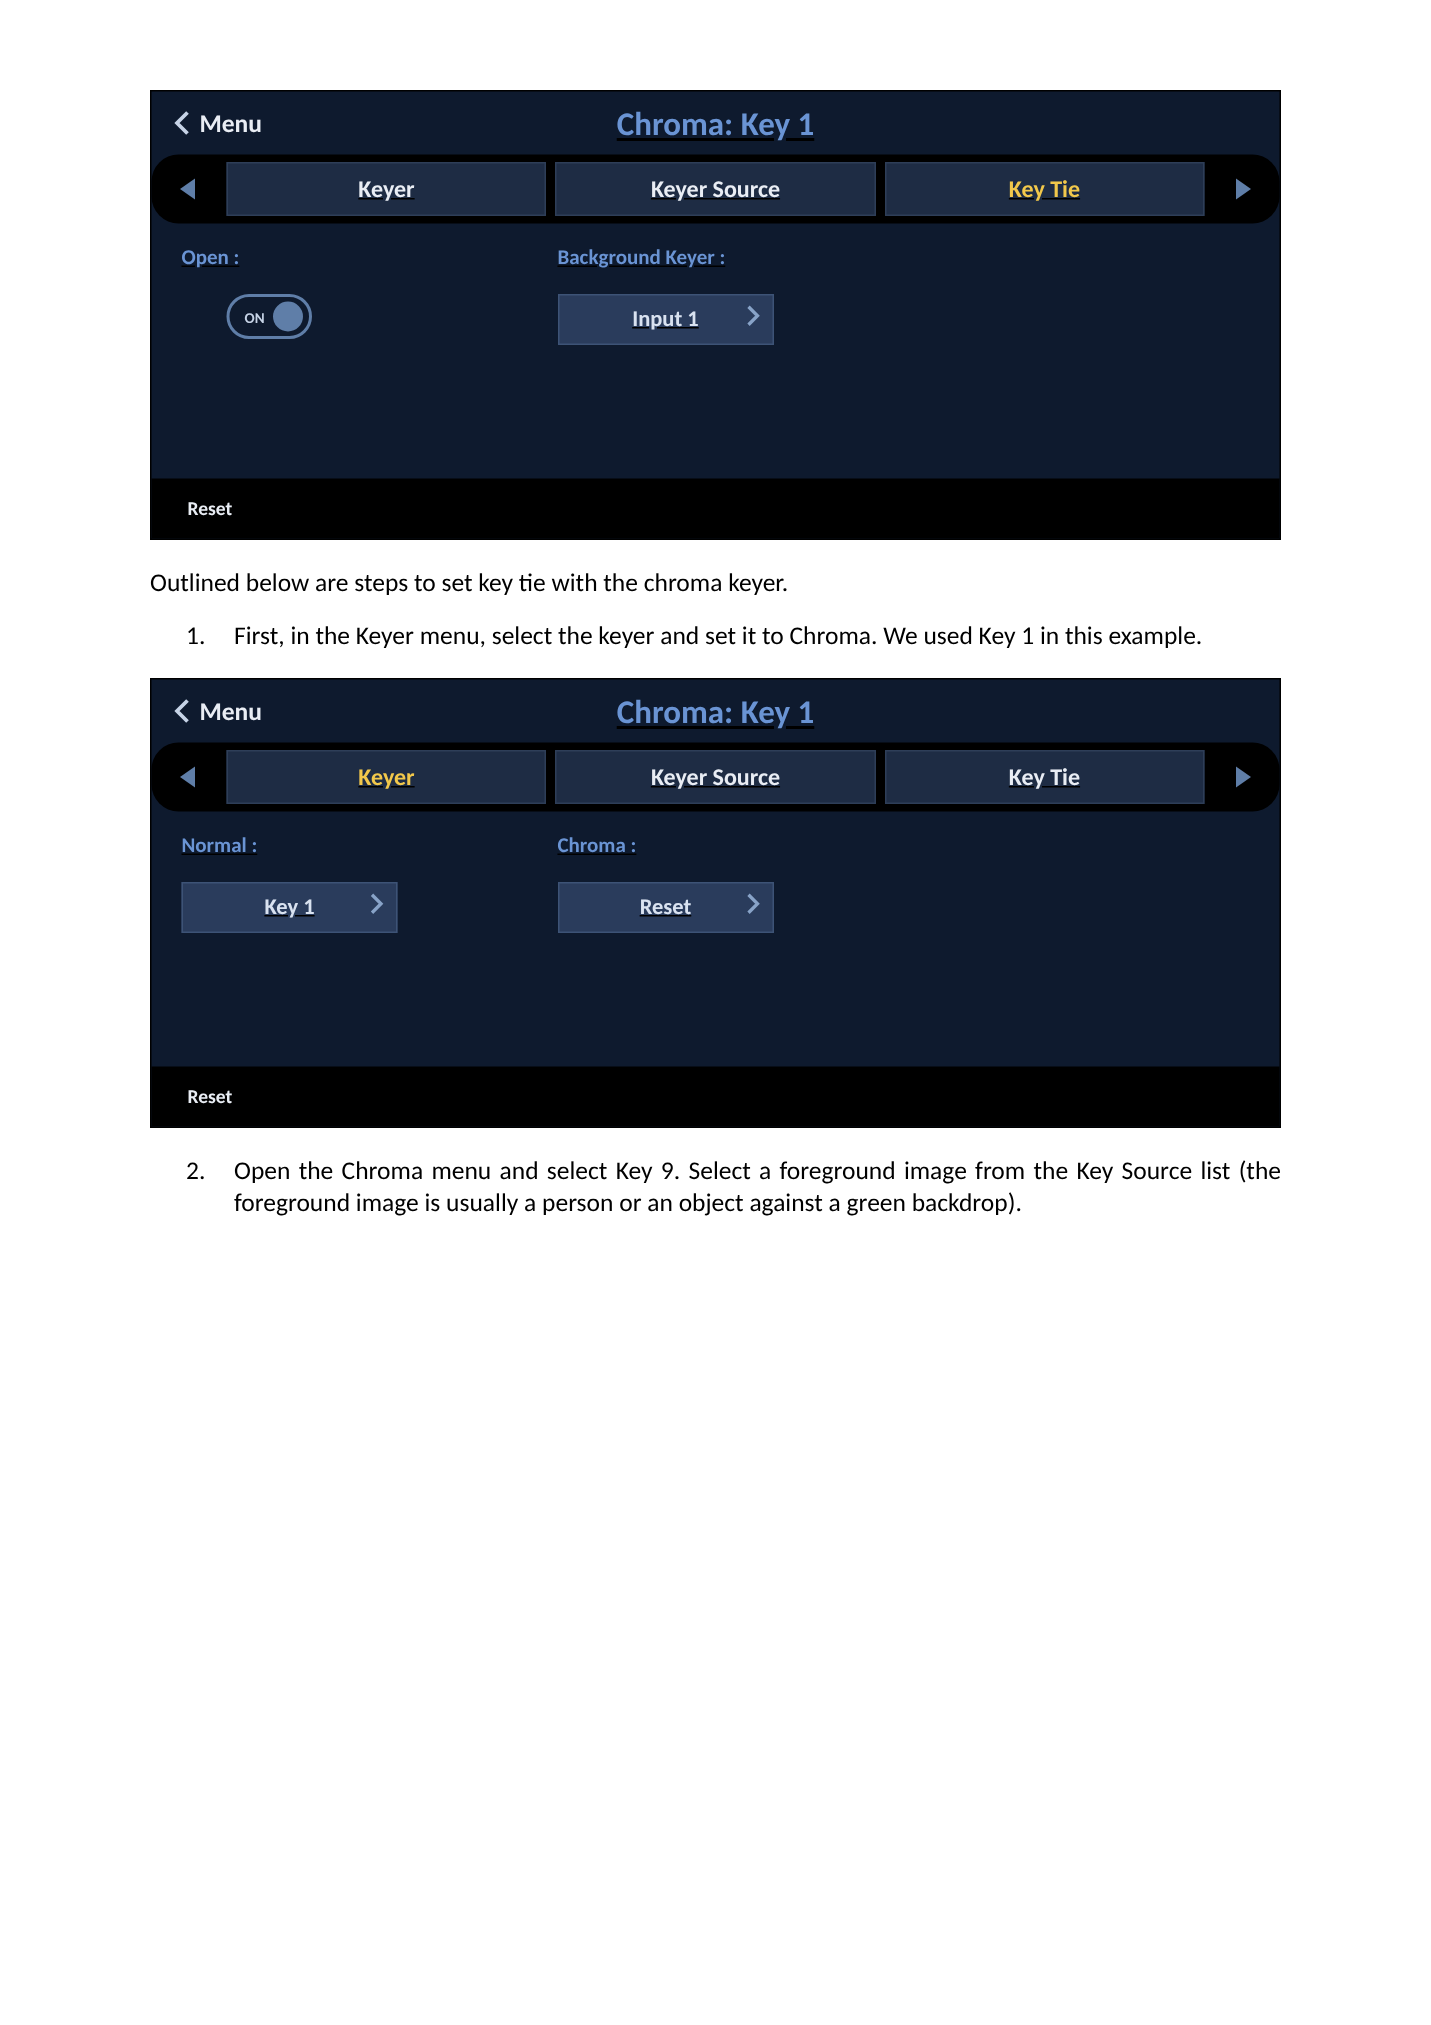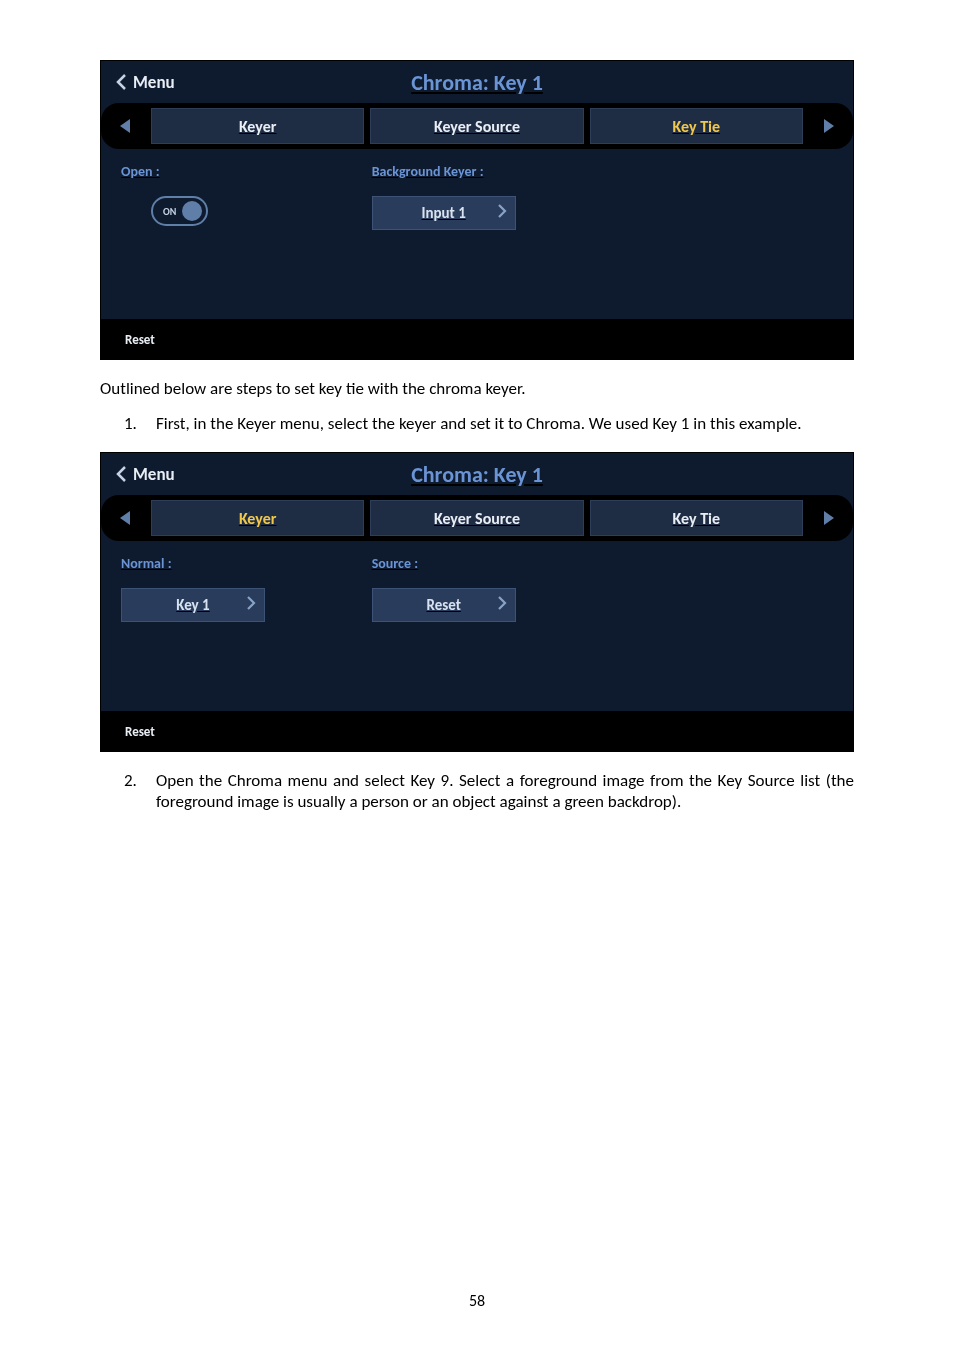--- a/index.html
+++ b/index.html
@@ -260,21 +260,21 @@
         <div class="selector">
           <span>Key 1</span>
           <span class="sel-chevron">
             <svg width="10" height="16">
                 <polyline points="2,2 8,8 2,14" fill="none" stroke="#88a3c8" stroke-width="2.2"></polyline>
               </svg>
           </span>
         </div>
       </div>
       <div class="param-col">
-        <div class="param-label">Source :</div>
+        <div class="param-label">Chroma :</div>
         <div class="selector">
           <span>Reset</span>
           <span class="sel-chevron">
             <svg width="10" height="16">
                 <polyline points="2,2 8,8 2,14" fill="none" stroke="#88a3c8" stroke-width="2.2"></polyline>
               </svg>
           </span>
         </div>
       </div>
       <div class="param-col"></div>
@@ -282,14 +282,13 @@
     <div class="footer-bar">
       <span>Reset</span>
     </div>
   </div>
 
   <div class="list-row">
     <div class="list-num">2.</div>
     <div>Open the Chroma menu and select Key 9. Select a foreground image from the Key Source list (the foreground image is usually a person or an object against a green backdrop).</div>
   </div>
 
-  <div class="page-num">58</div>
 </div>
 
 </body></html>

